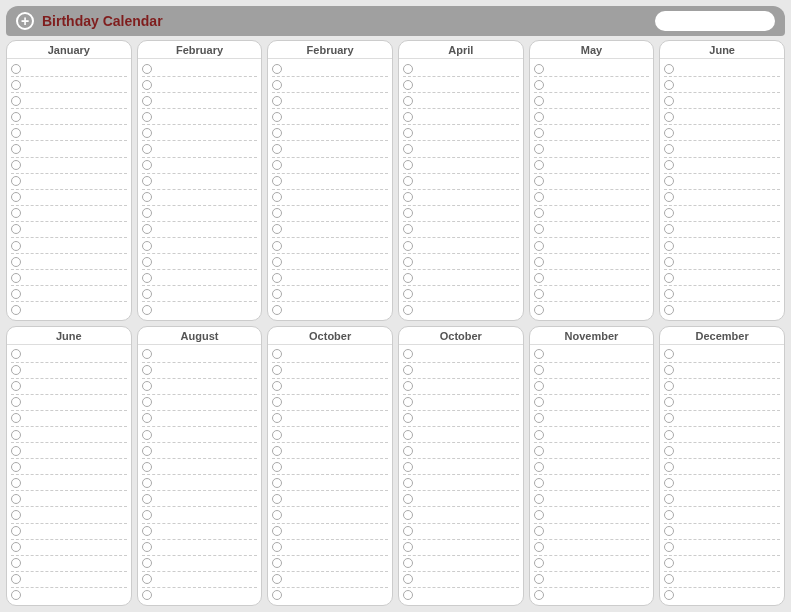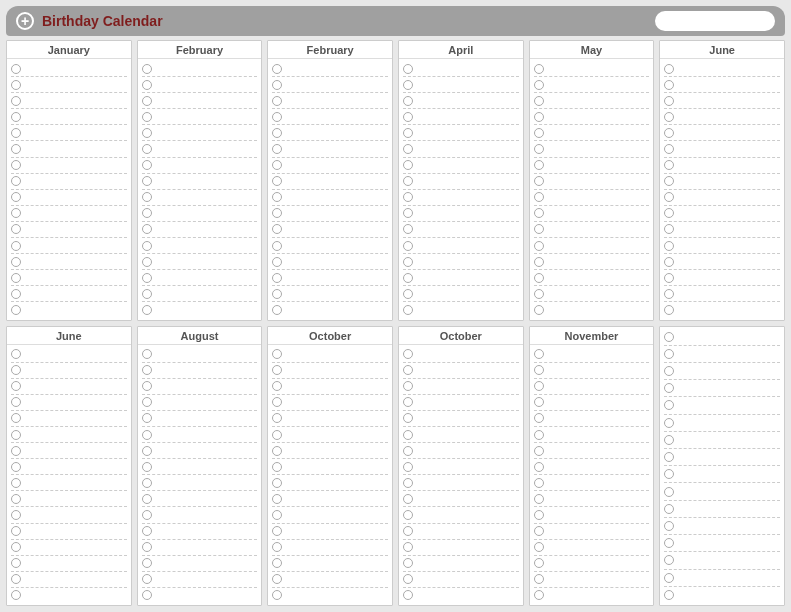--- a/index.html
+++ b/index.html
@@ -56,21 +56,21 @@
     }
     .calendar-grid {
       display: grid;
       grid-template-columns: repeat(6, 1fr);
       grid-template-rows: repeat(2, 1fr);
       gap: 5px;
       flex: 1;
     }
     .month-box {
       background: #fff;
-      border-radius: 1px;
+      border-radius: 10px;
       border: 1px solid #ccc;
       display: flex;
       flex-direction: column;
       overflow: hidden;
     }
     .month-title {
       text-align: center;
       font-size: 11px;
       font-weight: bold;
       color: #555;
@@ -871,20 +871,21 @@
             <div class="entry-circle"></div>
             <div class="entry-line"></div>
           </div>
           <div class="entry-row">
             <div class="entry-circle"></div>
             <div class="entry-line"></div>
           </div>
         </div>
       </div>
       <div class="month-box">
+        <div class="month-title">December</div>
         <div class="month-rows">
           <div class="entry-row">
             <div class="entry-circle"></div>
             <div class="entry-line"></div>
           </div>
           <div class="entry-row">
             <div class="entry-circle"></div>
             <div class="entry-line"></div>
           </div>
           <div class="entry-row">

